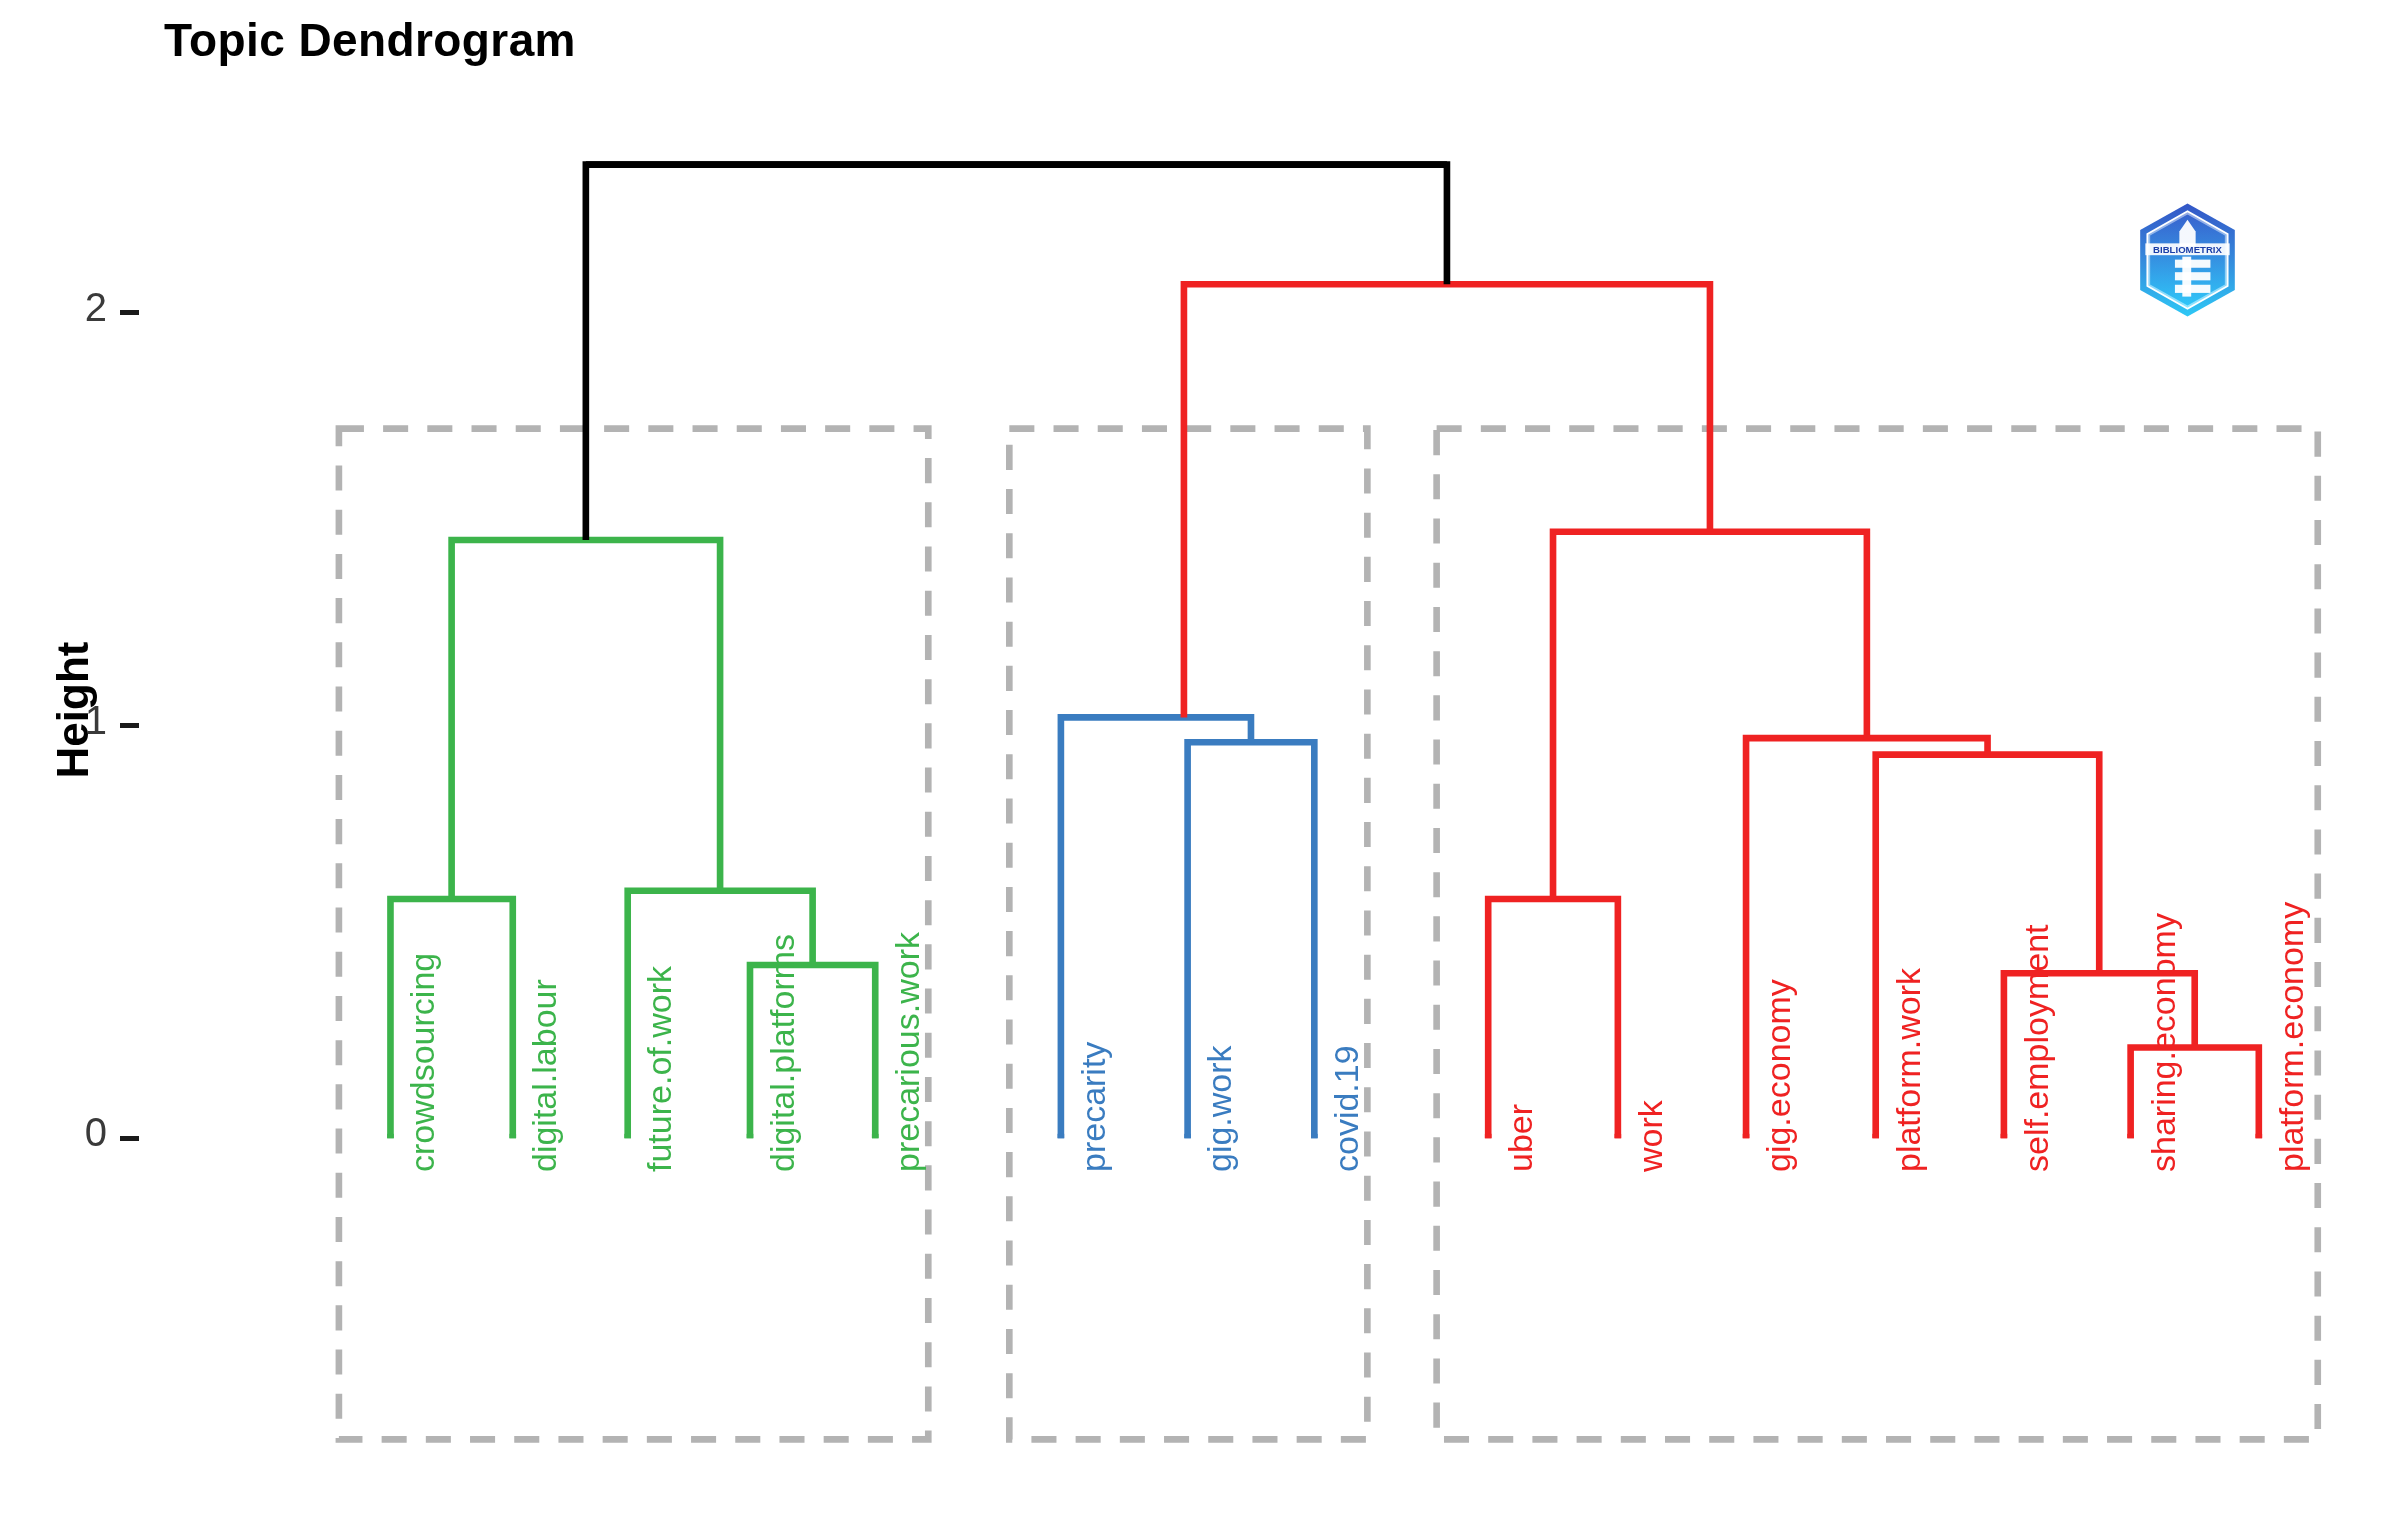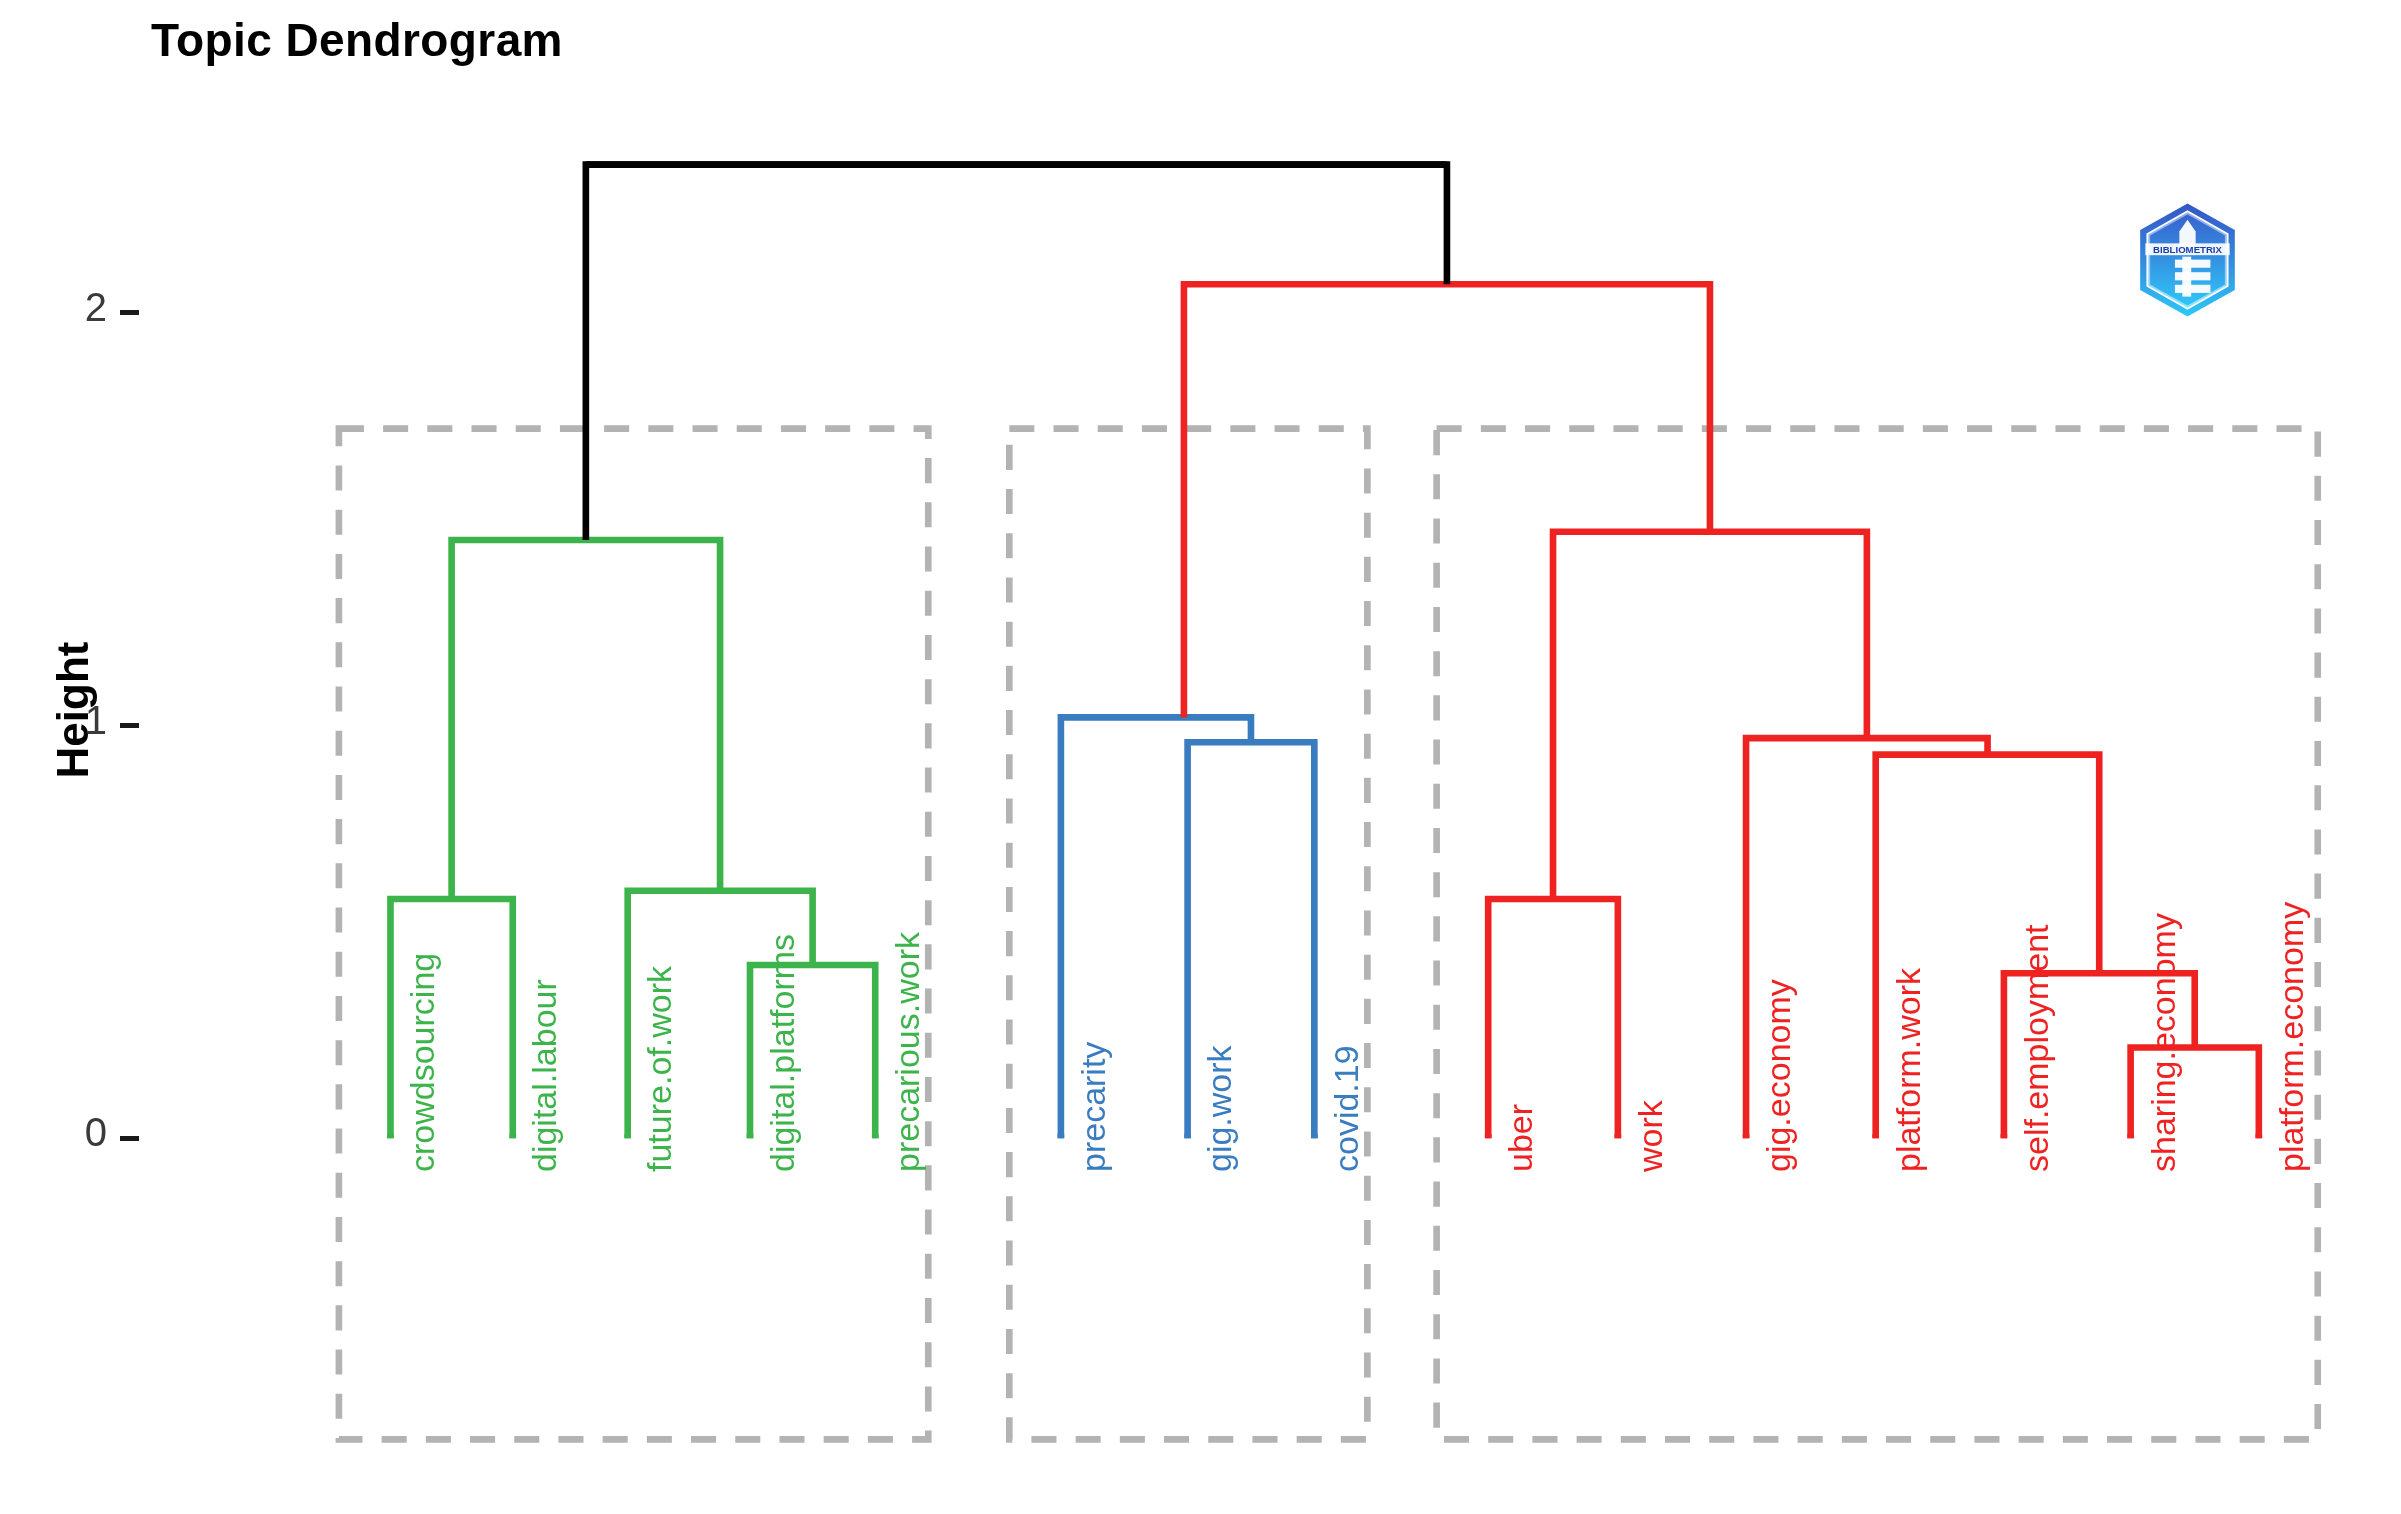--- a/index.html
+++ b/index.html
@@ -10,21 +10,21 @@
   #page {
     position: relative;
     width: 2401px;
     height: 1514px;
     background: #ffffff;
     font-family: "Liberation Sans", sans-serif;
     overflow: hidden;
   }
   #plot-title {
     position: absolute;
-    left: 151px;
+    left: 164px;
     top: 13.3px;
     font-size: 46px;
     font-weight: bold;
     color: #000000;
     letter-spacing: 0.4px;
     white-space: nowrap;
   }
   #y-axis-title {
     position: absolute;
     left: -38px;

